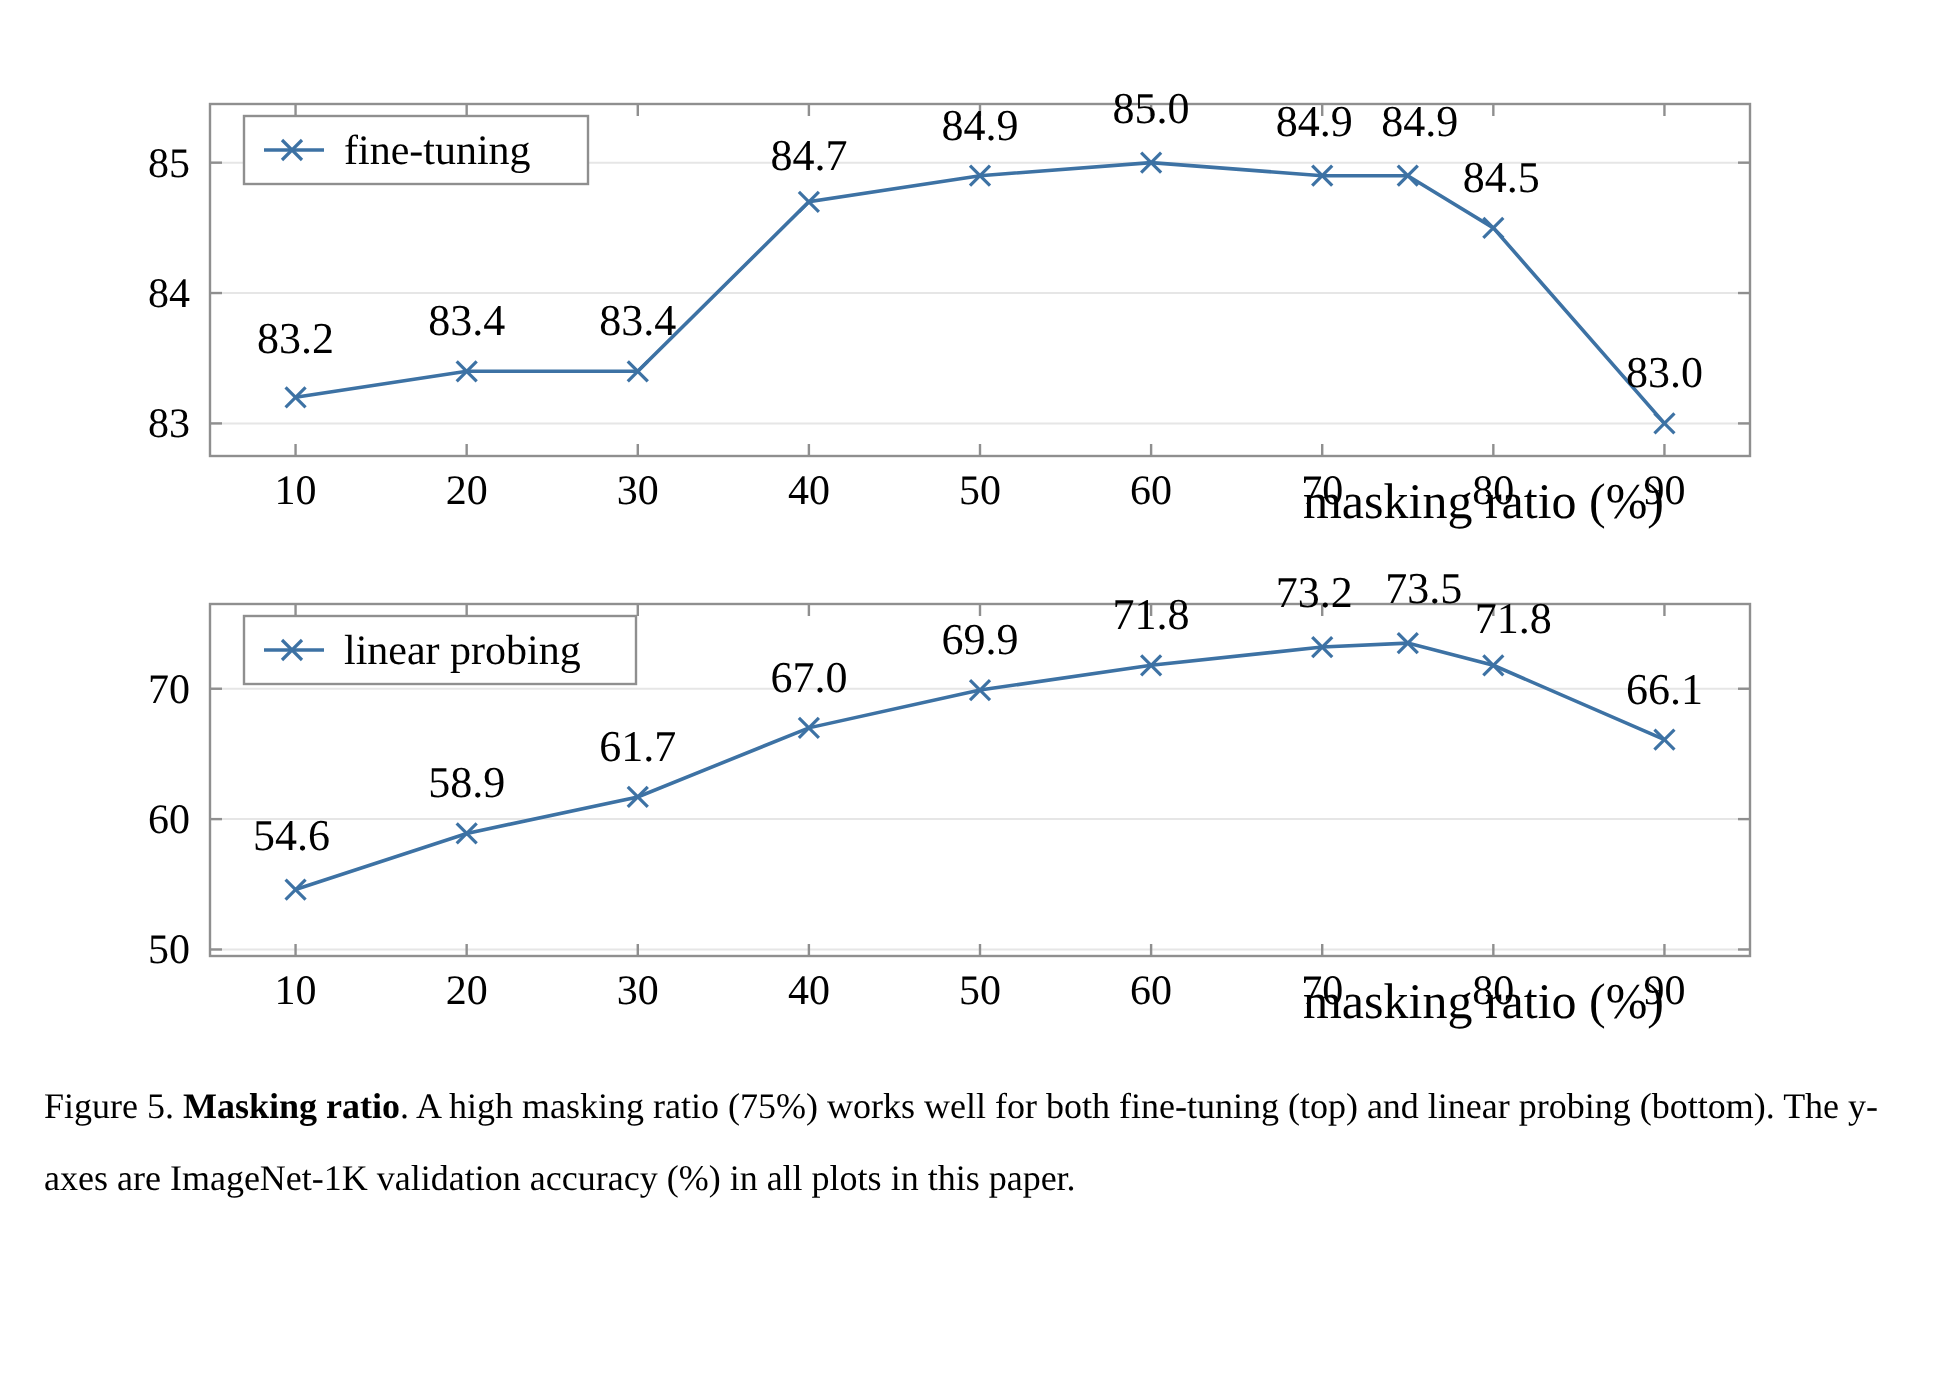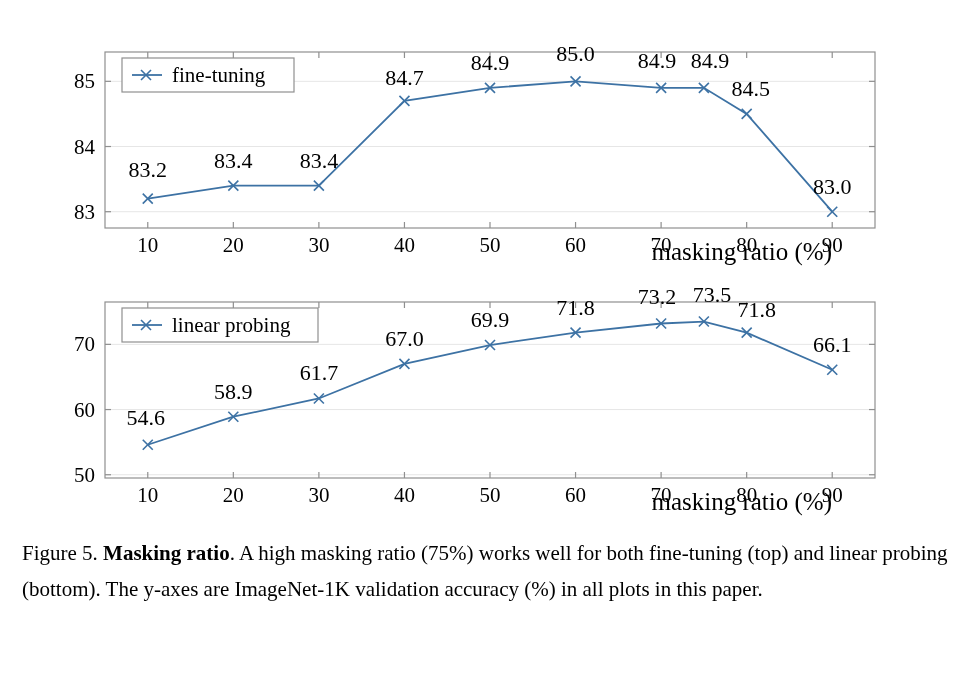--- a/index.html
+++ b/index.html
@@ -40,21 +40,21 @@
     color: #000;
   }
   #xlabel-top { top: 238px; }
   #xlabel-bottom { top: 488px; }
 
   .caption {
     position: absolute;
     left: 22px;
     top: 535px;
     width: 936px;
-    font-size: 21px;
+    font-size: 18px;
     line-height: 36px;
     font-family: "Liberation Serif", serif;
     color: #000;
     text-align: left;
   }
   .caption b { font-weight: bold; }
 
   text {
     font-family: "Liberation Serif", serif;
   }

